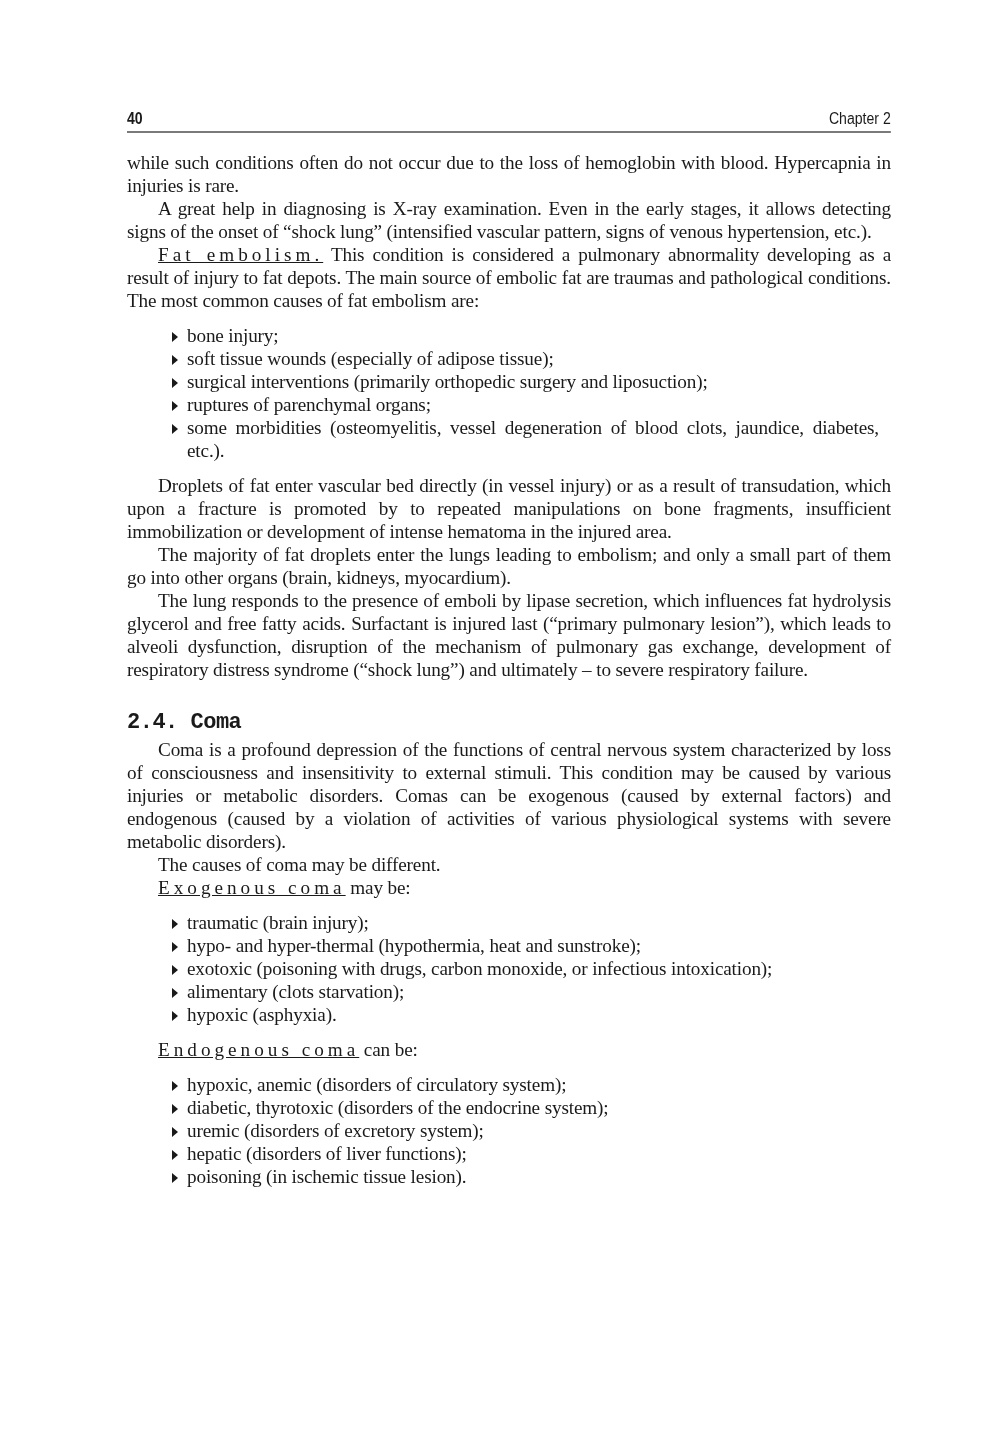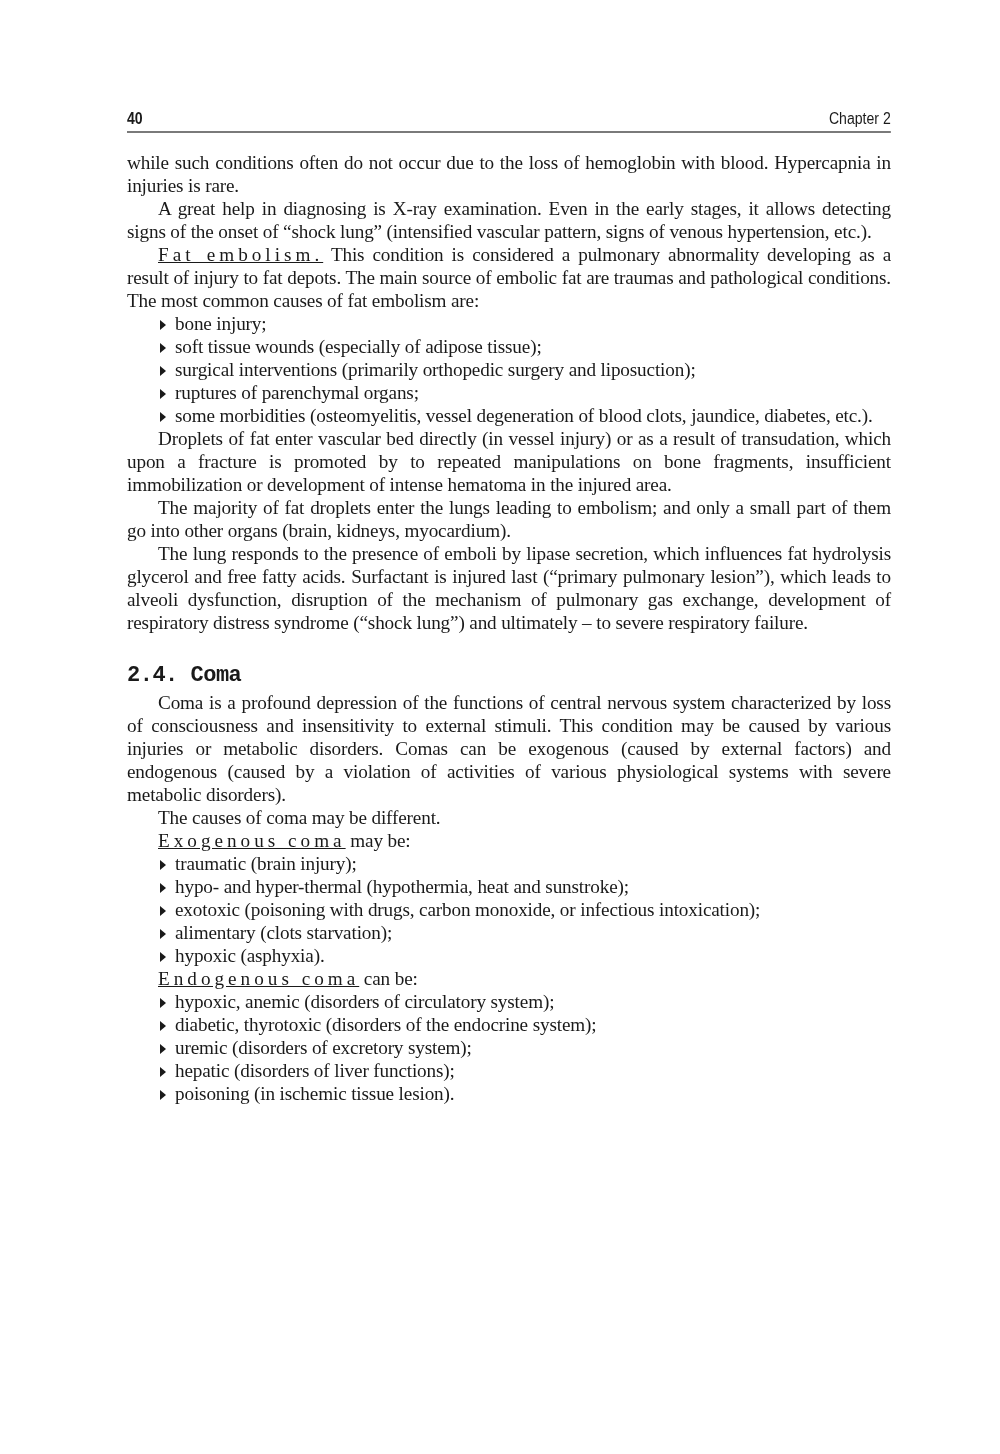--- a/index.html
+++ b/index.html
@@ -6,21 +6,21 @@
   body { width: 1000px; height: 1454px; position: relative; overflow: hidden; color: #1a1a1a; }
   .page { position: absolute; left: 127px; top: 106px; width: 764px; }
   .running-head { display: flex; justify-content: space-between; align-items: flex-end;
     font-family: "Liberation Sans", sans-serif; font-size: 16px; height: 22px;
     border-bottom: 2px solid #7a7a7a; padding-bottom: 3px; transform: scaleX(0.88); transform-origin: left; width: 113.6%; }
   .page-num { font-weight: bold; }
   .body { font-family: "Liberation Serif", serif; font-size: 19.2px; line-height: 23px; text-align: justify; margin-top: 18px; letter-spacing: -0.15px; }
   .body p { margin: 0; }
   .indent { text-indent: 31px; }
   .spaced { letter-spacing: 4px; text-decoration: underline; }
-  ul.bullets { list-style: none; margin: 0; padding: 0; }
+  ul.bullets { list-style: none; margin: 12px; padding: 0; }
   ul.bullets li { position: relative; padding-left: 48px; }
   ul.bullets li .tri { position: absolute; left: 33px; top: 8px; width: 0; height: 0;
     border-top: 5px solid transparent; border-bottom: 5px solid transparent; border-left: 6px solid #1a1a1a; }
   .section-heading { font-family: Liberation Mono, monospace; font-weight: bold; font-size: 22px;
     margin: 30px 0 4px 0; letter-spacing: -0.5px; }
 </style>
 </head>
 <body>
 
 <div class="page">

